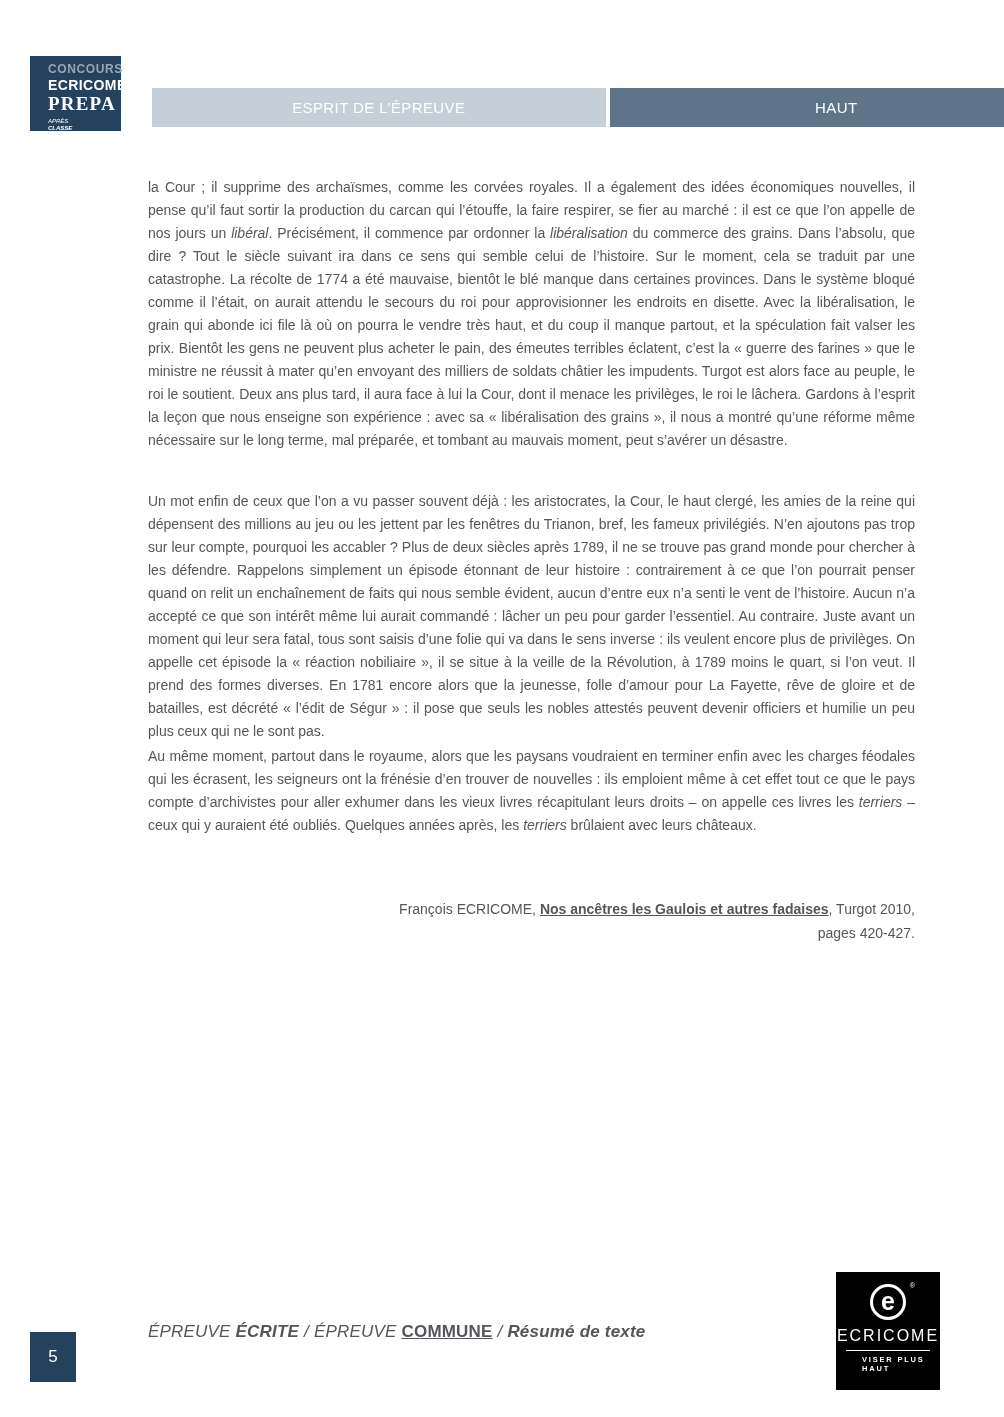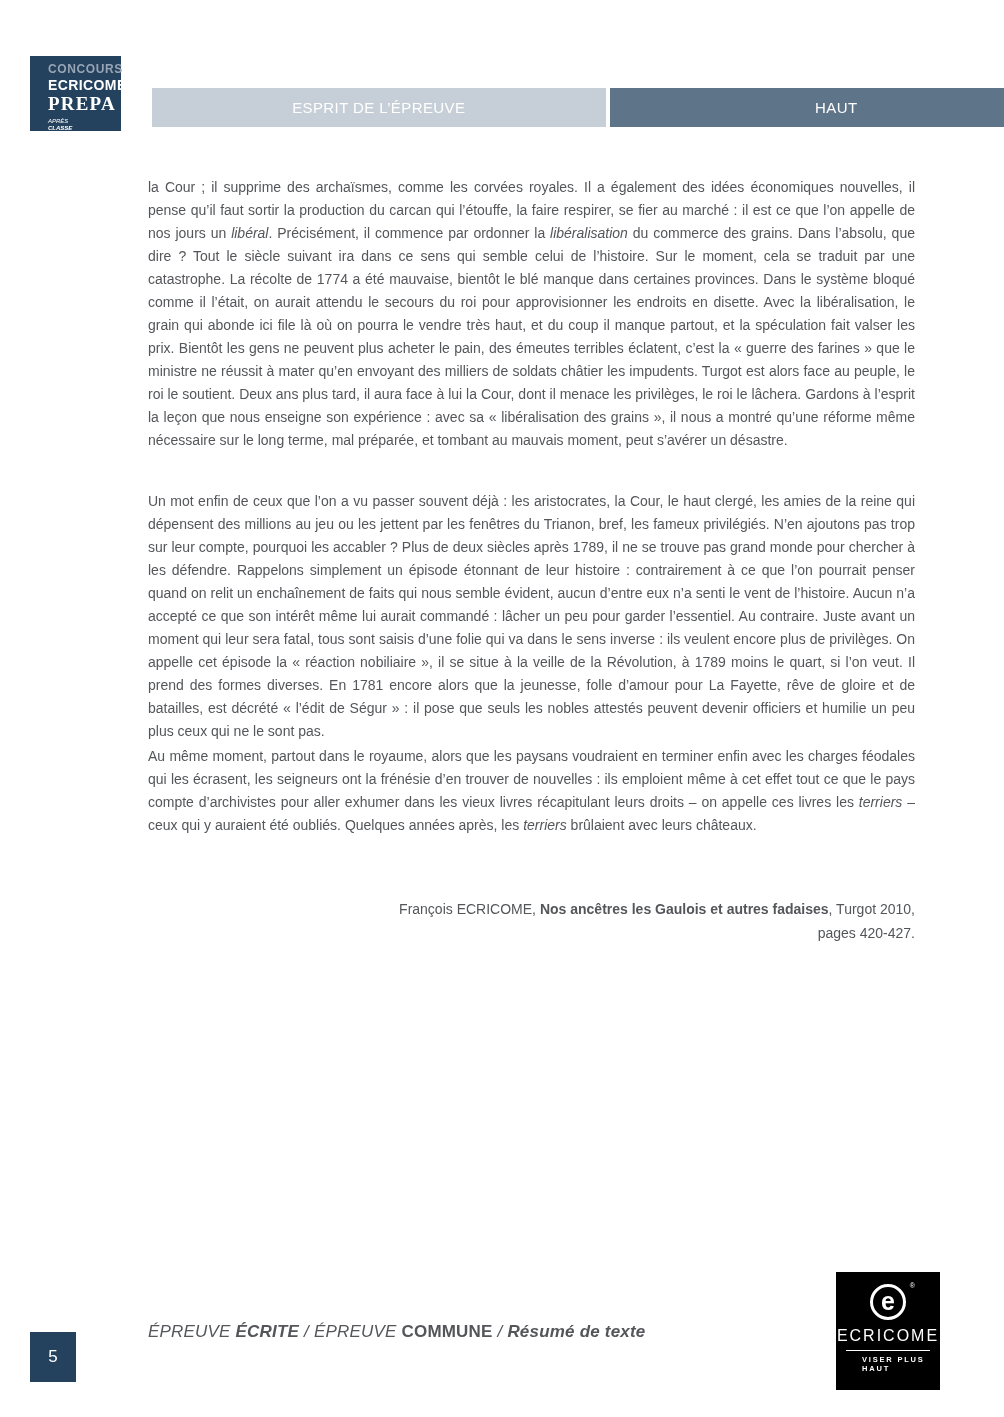--- a/index.html
+++ b/index.html
@@ -44,21 +44,21 @@
   .content {
     position: absolute; left: 148px; top: 176px; width: 767px;
     color: var(--text-gray, #54565a);
     font-size: 14px; line-height: 23px;
     text-align: justify;
   }
   .para { margin: 0; }
   .para-1 { margin-bottom: 38px; }
   .para-2 { margin-bottom: 2px; }
   .seg-italic { font-style: italic; }
-  .seg-bold { font-weight: 700; }
+  .seg-bold { font-weight: 700; text-decoration: underline; }
   .seg-bold-italic { font-weight: 700; font-style: italic; }
 
   .attribution { margin-top: 60px; text-align: right; line-height: 24px; }
 
   
   .footer-title {
     position: absolute; left: 148px; top: 1322px;
     font-size: 17px; color: var(--text-gray, #54565a); letter-spacing: 0.2px;
   }
   .page-number {

